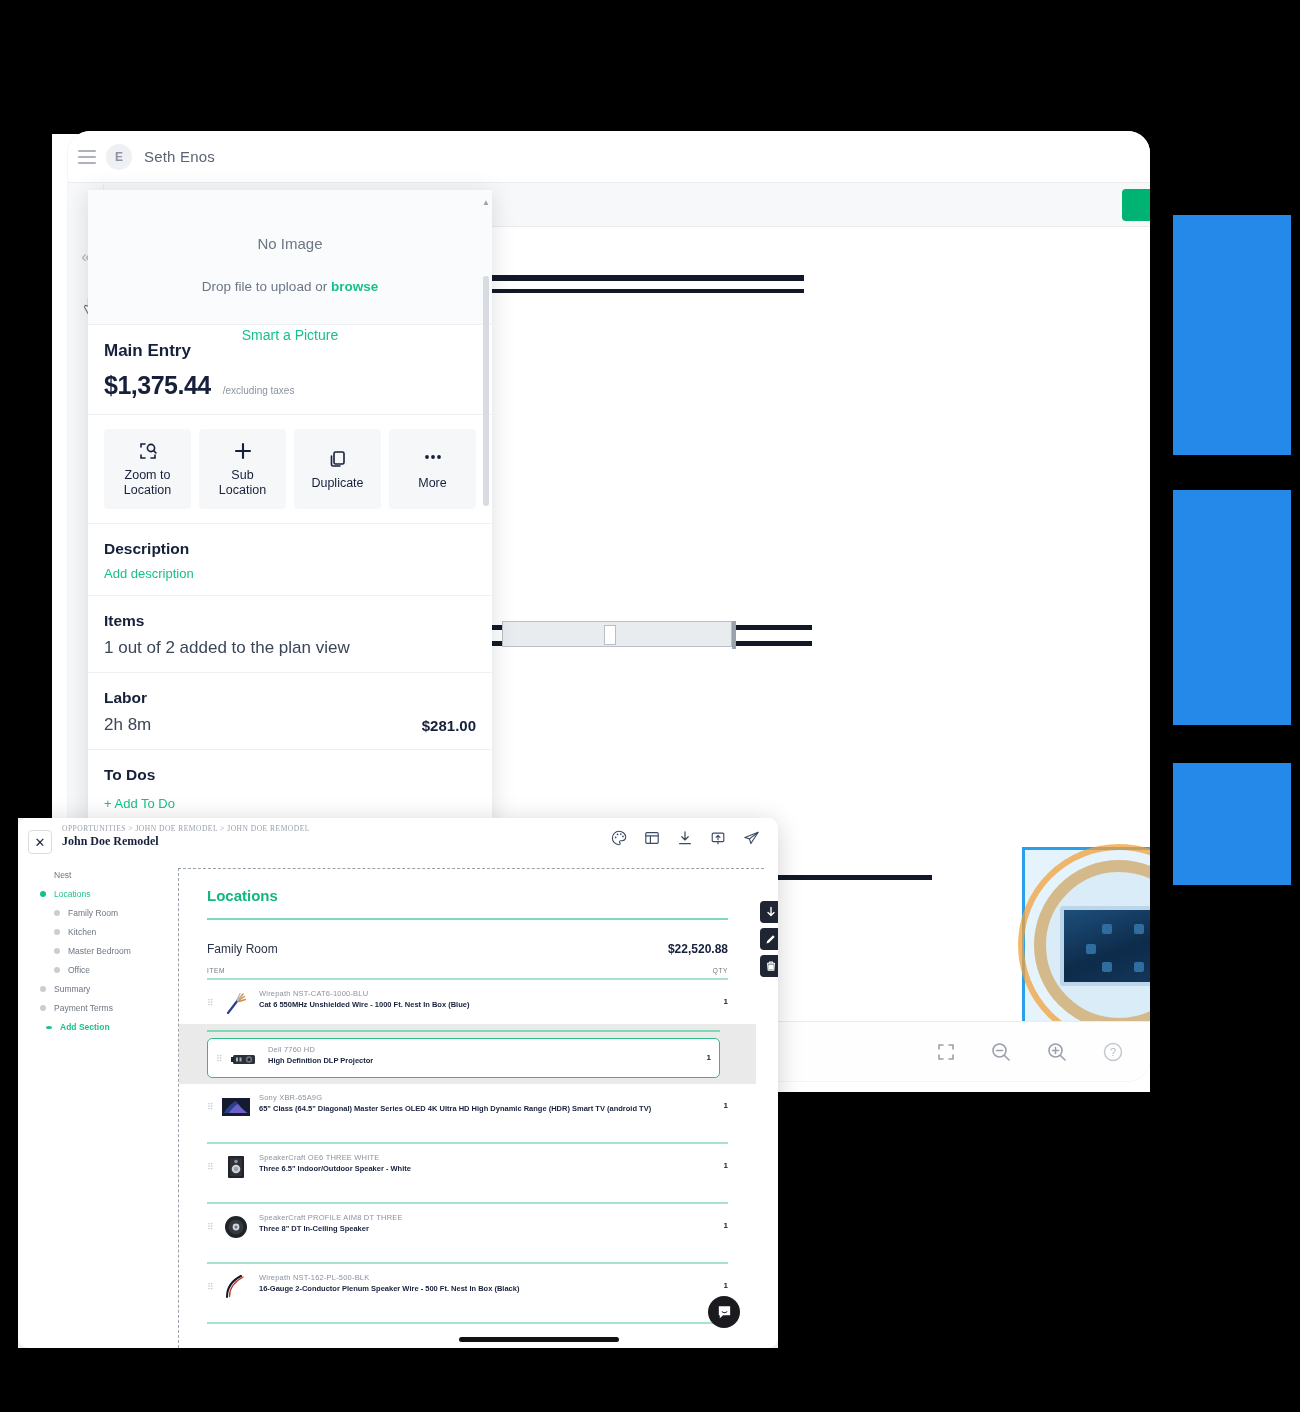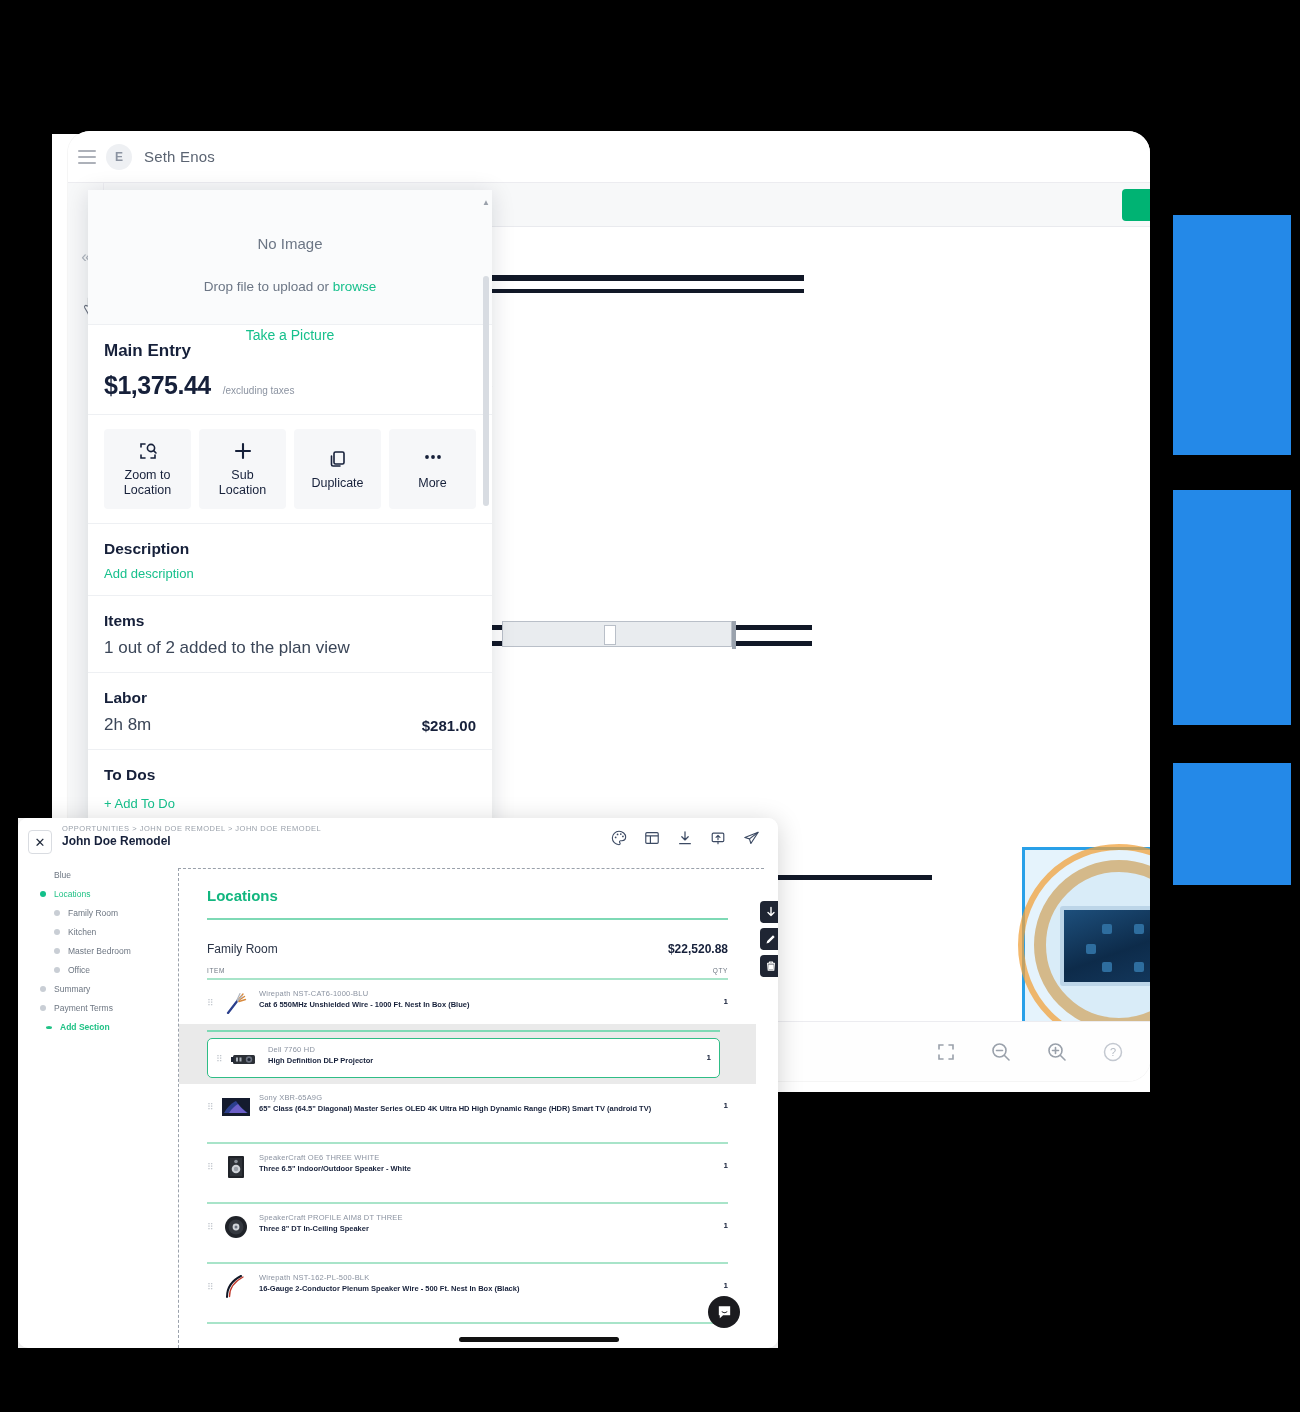--- a/index.html
+++ b/index.html
@@ -118,21 +118,21 @@
   .doc-window {
     position:absolute; left:18px; top:818px; width:760px; height:530px;
     background:#ffffff; border-radius:10px; overflow:hidden;
     box-shadow: 0 4px 26px rgba(0,0,0,.18);
   }
   .doc-header { position:relative; height:40px; background:#fff; display:flex; align-items:flex-start; padding:6px 12px 0 10px;}
   .close-box {
     width:24px;height:24px;border:1px solid #d9dce1;border-radius:4px;
     display:flex;align-items:center;justify-content:center;font-size:13px;color:#1d2739; margin-top:6px;
   }
-  .doc-titles { margin-left:10px; }
+  .doc-titles { margin-left:10px;font-family:Liberation Serif, serif; }
   .breadcrumb { font-size:7.5px; color:#9aa1ab; letter-spacing:.5px; text-transform:uppercase; }
   .doc-title { font-size:12px; color:#16203a; font-weight:700; margin-top:1px;}
   .doc-tools { position:absolute; right:18px; top:12px; display:flex; gap:17px; color:#3c4a63;}
   .doc-tools .ti { cursor:pointer; }
 
   .doc-body { display:flex; height: calc(100% - 40px); }
   .doc-side { width:160px; padding:12px 0 0 22px; }
   .sec { display:flex; align-items:center; gap:8px; font-size:8.5px; color:#6d7682; margin-bottom:9px; }
   .sec .bullet { width:6px;height:6px;border-radius:50%;background:#c9ced5;flex:0 0 6px;}
   .sec.active { color:#21c286; }
@@ -180,21 +180,21 @@
     background:#ffffff; box-shadow: 0 3px 22px rgba(16,24,40,.14);
     overflow:hidden;
   }
   .dp-image {
     height:135px; background:#fafbfc; border-bottom:1px solid #eef0f3;
     display:flex; flex-direction:column; align-items:center; padding-top:14px;gap:21px;
   }
   .dp-handle { width:52px;height:4px;background:#e2e5ea;border-radius:3px; margin-bottom:10px;}
   .dp-noimage { font-size:15px; color:#6c7685; }
   .dp-drop { font-size:13.5px; color:#6c7685; margin-top:6px;}
-  .dp-drop b { color:#17c08c; font-weight:400;}
+  .dp-drop b { color:#17c08c; font-weight:700;}
   .dp-take { font-size:14px; color:#17c08c; margin-top:12px;}
   .dp-section { padding:16px 16px 14px 16px; border-bottom:1px solid #eef0f3;}
   .dp-title { font-size:17px; font-weight:700; color:#16203a;}
   .dp-price-row { display:flex; align-items:baseline; gap:12px; margin-top:10px;}
   .dp-price { font-size:25px; font-weight:700; color:#16203a; letter-spacing:-.5px;}
   .dp-price-note { font-size:10px; color:#8b93a1;}
   .dp-actions { display:flex; gap:8px; padding:14px 16px; border-bottom:1px solid #eef0f3;}
   .dp-act {
     flex:1; height:80px; background:#f6f7f9; border-radius:4px;
     display:flex;flex-direction:column;align-items:center;justify-content:center;gap:6px;
@@ -354,21 +354,21 @@
   </div>
 
   <div class="detail-panel">
 
     <div class="dp-image">
       <div class="dp-handle"></div>
       <div class="dp-noimage">No Image</div>
       <div class="dp-drop">
         <span>Drop file to upload or </span><b>browse</b>
       </div>
-      <div class="dp-take">Take a Picture</div>
+      <div class="dp-take">Smart a Picture</div>
     </div>
 
     <div class="dp-section">
       <div class="dp-title">Main Entry</div>
       <div class="dp-price-row">
         <div class="dp-price">$1,375.44</div>
         <div class="dp-price-note">/excluding taxes</div>
       </div>
     </div>
 
@@ -468,21 +468,21 @@
         <svg class="ti" width="17" height="16" viewBox="0 0 18 18">
           <path d="M16.5 2.5L1.5 8.4l5.2 1.6 1.6 5.2 8.2-12.7z" fill="none" stroke="#3c4a63" stroke-width="1.3" stroke-linejoin="round"></path>
           <path d="M6.7 10L16.5 2.5" fill="none" stroke="#3c4a63" stroke-width="1.3"></path>
         </svg>
       </div>
     </div>
 
     <div class="doc-body">
       <div class="doc-side">
         <div class="sec" style="padding-left:14px">
-          <span>Blue</span>
+          <span>Nest</span>
         </div>
         <div class="sec active">
           <span class="bullet"></span>
           <span>Locations</span>
         </div>
         <div class="sec child">
           <span class="bullet"></span>
           <span>Family Room</span>
         </div>
         <div class="sec child">

